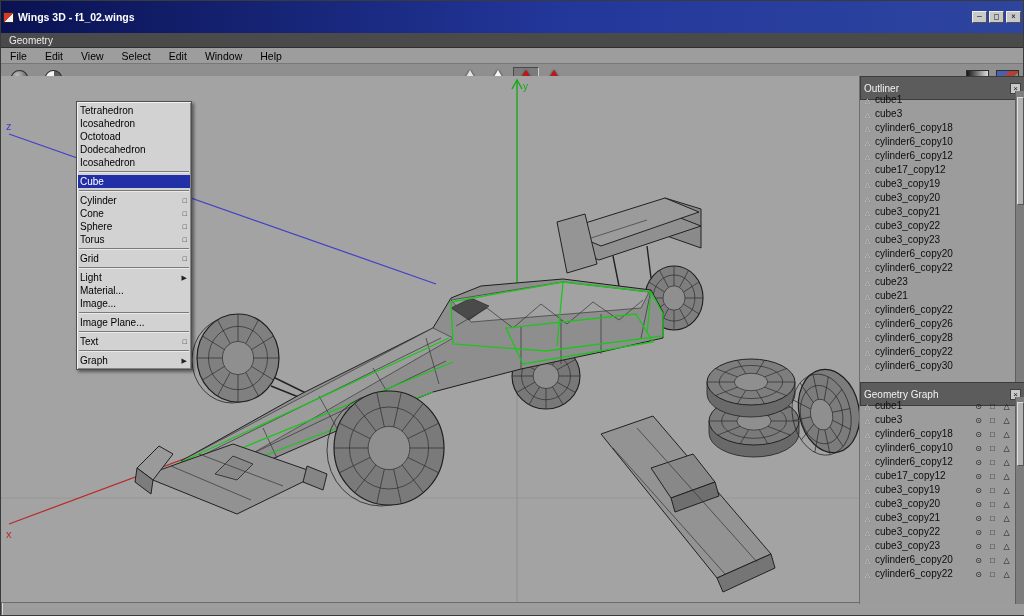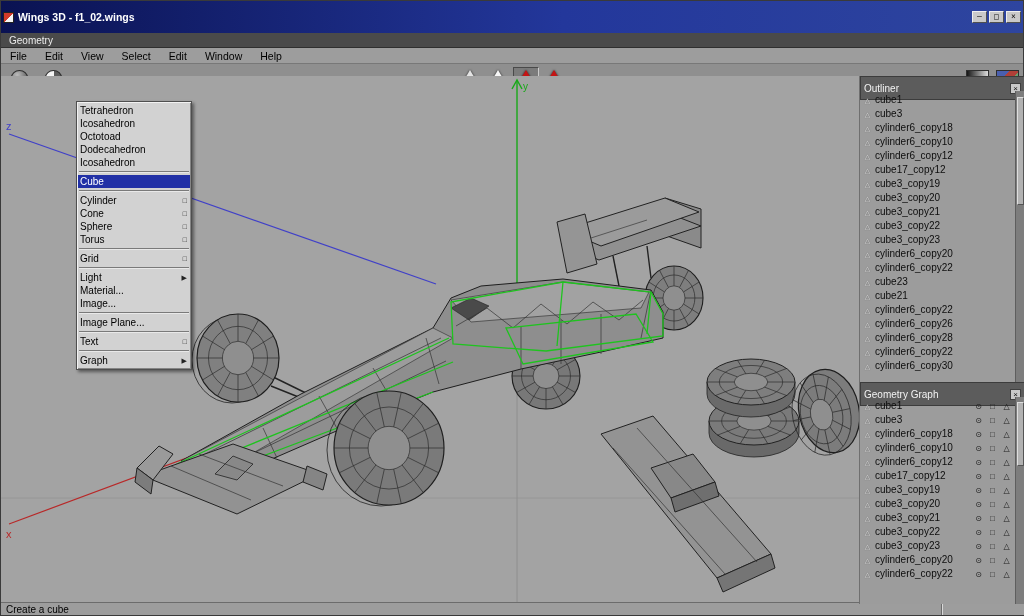--- a/index.html
+++ b/index.html
@@ -679,16 +679,15 @@
   </div>
 </div>
         <div class="vscroll">
             <div class="vthumb"></div>
           </div>
       </div>
     </div>
   </div>
 
   <div class="statusbar">
-    <span class="status-text">Create a cube</span>
     <span class="status-right"></span>
   </div>
 </div>
 
 </body></html>

